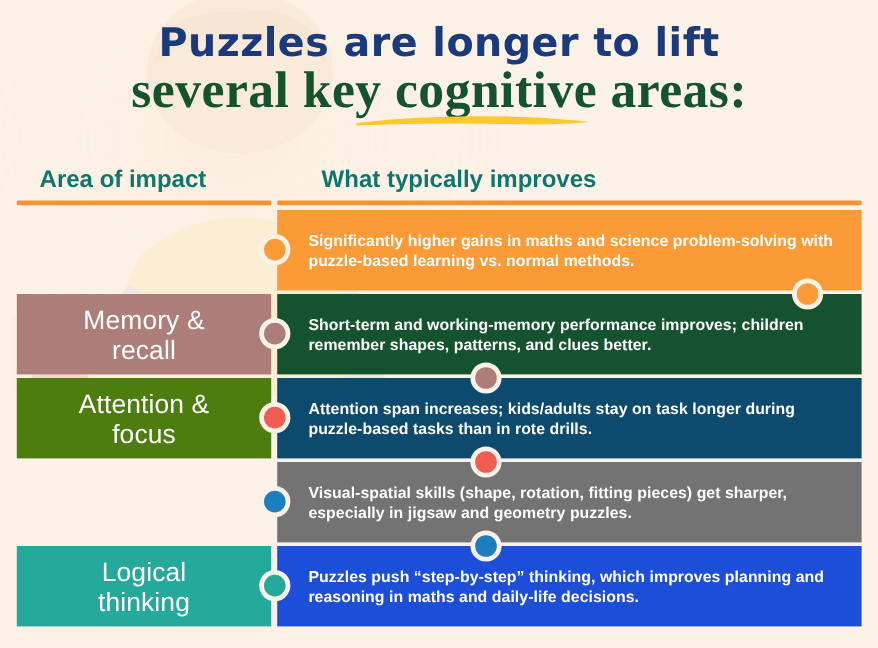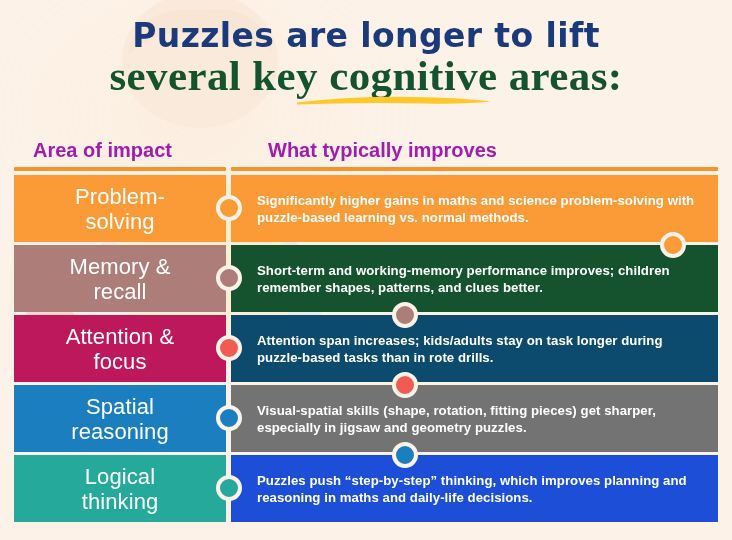--- a/index.html
+++ b/index.html
@@ -75,21 +75,21 @@
     left: 0;
     width: 732px;
     height: 36px;
   }
   .col-head {
     position: absolute;
     font-family: "Liberation Sans", sans-serif;
     font-weight: bold;
     font-size: 20px;
     line-height: 24px;
-    color: #a21caf;
+    color: #0f766e;
     white-space: nowrap;
   }
   .col-head.left  { left: 33px;  top: 0; }
   .col-head.right { left: 268px; top: 0; }
 
   .head-rule {
     position: absolute;
     height: 4px;
     background: #f5932e;
     top: 29px;
@@ -215,65 +215,53 @@
 
   <div class="headers">
     <div class="col-head left">Area of impact</div>
     <div class="col-head right">What typically improves</div>
     <div class="head-rule left"></div>
     <div class="head-rule right"></div>
   </div>
 
   <div class="rows" id="rows-container">
       <div class="row">
-        <div class="cell cell-label" style="background: rgb(250, 155, 56);">
-          <div class="label-text">
-            <div>Problem-</div>
-            <div>solving</div>
-          </div>
-        </div>
         <div class="cell cell-desc" style="background: rgb(250, 155, 56);">
           <div class="desc-text">Significantly higher gains in maths and science problem-solving with puzzle-based learning vs. normal methods.</div>
         </div>
         <div class="knob-h" style="background: rgb(250, 155, 56);"></div>
         <div class="knob-v far-right" style="background: rgb(250, 155, 56);"></div>
       </div>
       <div class="row">
         <div class="cell cell-label" style="background: rgb(173, 126, 121);">
           <div class="label-text">
             <div>Memory &amp;</div>
             <div>recall</div>
           </div>
         </div>
         <div class="cell cell-desc" style="background: #14532d;">
           <div class="desc-text">Short-term and working-memory performance improves; children remember shapes, patterns, and clues better.</div>
         </div>
         <div class="knob-h" style="background: rgb(173, 126, 121);"></div>
         <div class="knob-v" style="background: rgb(173, 126, 121);"></div>
       </div>
       <div class="row">
-        <div class="cell cell-label" style="background: #be185d;">
+        <div class="cell cell-label" style="background: #4d7c0f;">
           <div class="label-text">
             <div>Attention &amp;</div>
             <div>focus</div>
           </div>
         </div>
         <div class="cell cell-desc" style="background: #0c4a6e;">
           <div class="desc-text">Attention span increases; kids/adults stay on task longer during puzzle-based tasks than in rote drills.</div>
         </div>
         <div class="knob-h" style="background: rgb(240, 91, 82);"></div>
         <div class="knob-v" style="background: rgb(240, 91, 82);"></div>
       </div>
       <div class="row">
-        <div class="cell cell-label" style="background: rgb(27, 127, 191);">
-          <div class="label-text">
-            <div>Spatial</div>
-            <div>reasoning</div>
-          </div>
-        </div>
         <div class="cell cell-desc" style="background: #737373;">
           <div class="desc-text">Visual-spatial skills (shape, rotation, fitting pieces) get sharper, especially in jigsaw and geometry puzzles.</div>
         </div>
         <div class="knob-h" style="background: rgb(27, 127, 191);"></div>
         <div class="knob-v" style="background: rgb(27, 127, 191);"></div>
       </div>
       <div class="row">
         <div class="cell cell-label" style="background: rgb(36, 169, 154);">
           <div class="label-text">
             <div>Logical</div>

